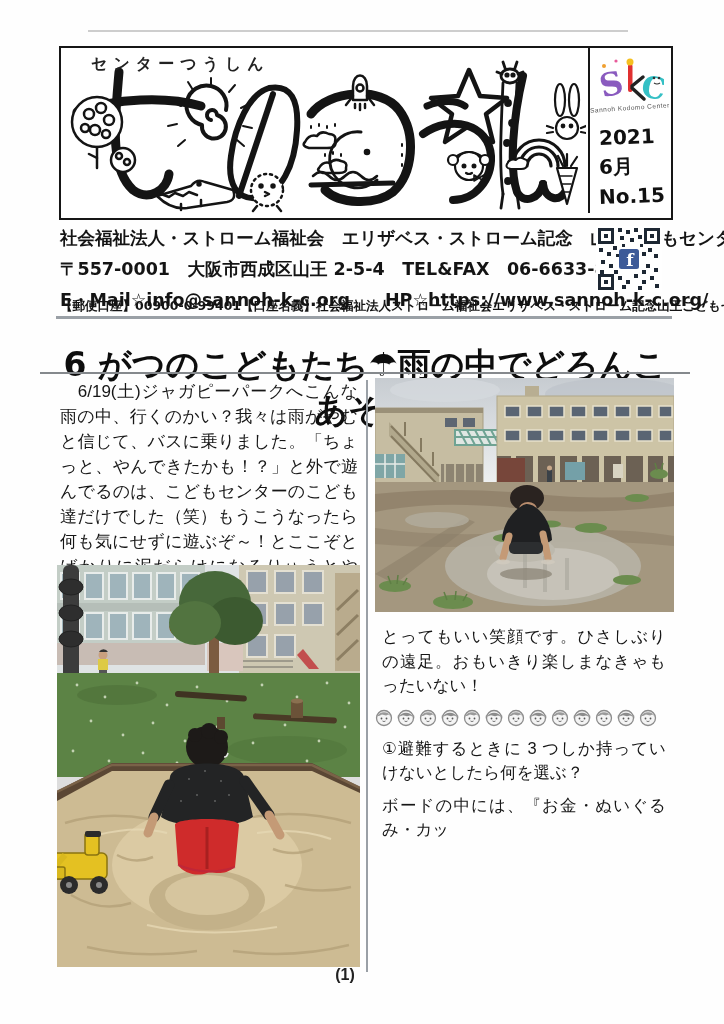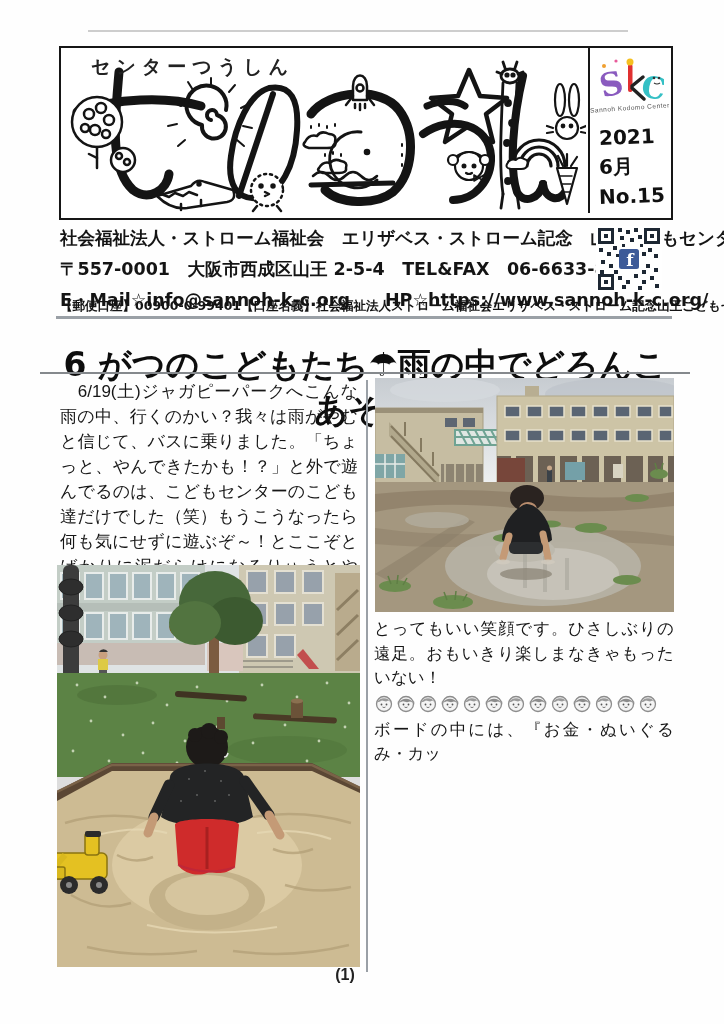--- a/index.html
+++ b/index.html
@@ -5,21 +5,21 @@
   html,body{margin:0;padding:0;}
   body{
     width:724px;height:1024px;position:relative;background:#fefefe;
     font-family:"Liberation Sans","DejaVu Sans",sans-serif;color:#1b1b1b;
     overflow:hidden;
   }
   .abs{position:absolute;}
   
   .header-box{left:59px;top:46px;width:610px;height:170px;border:2.5px solid #161616;background:#fff;}
   .masthead-art{left:0;top:0;width:525px;height:165px;}
-  .masthead-small-title{left:30px;top:6px;font-size:19px;letter-spacing:6px;font-weight:600;color:#222;
+  .masthead-small-title{left:30px;top:6px;font-size:16px;letter-spacing:6px;font-weight:600;color:#222;
     font-family:Liberation Serif, serif;}
   .header-right{left:527px;top:0;width:80px;height:165px;border-left:2.5px solid #161616;
     display:flex;flex-direction:column;align-items:center;}
   .skc-logo{margin-top:8px;}
   .logo-subtitle{font-size:6.5px;color:#555;margin-top:-4px;letter-spacing:.5px;white-space:nowrap;transform:rotate(-4deg);}
   .issue{margin-top:10px;text-align:left;width:62px;}
   .issue div{font-size:20px;font-weight:700;font-family:"DejaVu Sans",sans-serif;
     transform:rotate(-2deg);margin:4px 0;color:#111;}
   
   .contact{left:60px;top:226px;width:532px;}
@@ -34,21 +34,21 @@
     color:#0d0d0d;font-family:"DejaVu Sans",sans-serif;letter-spacing:0px;}
   .rule2{left:40px;top:372px;width:650px;height:1.5px;background:#85898d;}
   .col-divider{left:366px;top:380px;width:1.5px;height:592px;background:#9aa0a6;}
   
   .left-text{left:60px;top:379px;width:298px;font-size:17px;line-height:25px;text-align:justify;color:#161616;}
   .left-text p{margin:0;}
   .photo-frame{background:#ddd;overflow:hidden;}
   .photo-sandbox{left:57px;top:565px;width:303px;height:402px;}
   .photo-mud{left:375px;top:378px;width:299px;height:234px;}
   .right-text{left:374px;top:616px;width:300px;font-size:16.5px;line-height:24.5px;text-align:justify;color:#161616;}
-  .right-text p{margin:0;}
+  .right-text p{margin:8px;}
   .face-row{display:flex;gap:2px;margin:2px 0 3px 0;height:22px;align-items:center;}
   .page-number{left:300px;top:966px;width:90px;text-align:center;font-size:16px;font-weight:600;color:#222;}
   .scan-line{left:88px;top:30px;width:540px;height:2px;background:#cdcdcd;}
   svg{display:block;}
 </style>
 </head>
 <body>
 
 <div class="abs scan-line"></div>
 
@@ -657,16 +657,17 @@
         <path d="M8.5,14 q1.5,1.2 3,0" stroke="#777" stroke-width="1" fill="none"></path>
       </svg>
     <svg width="20" height="20" viewBox="0 0 20 20">
         <circle cx="10" cy="11" r="7.5" fill="#f4f4f4" stroke="#8c8c8c" stroke-width="1.3"></circle>
         <path d="M3.5,9 a7,6 0 0 1 13,0 l-2,-1.5 l-2.5,1 l-4,-1 l-3,1.5 z" fill="#9a9a9a"></path>
         <circle cx="7.5" cy="11.5" r=".9" fill="#555"></circle>
         <circle cx="12.5" cy="11.5" r=".9" fill="#555"></circle>
         <path d="M8.5,14 q1.5,1.2 3,0" stroke="#777" stroke-width="1" fill="none"></path>
       </svg>
   </div>
+  <p>①避難するときに 3 つしか持っていけないとしたら何を選ぶ？</p>
   <p>ボードの中には、『お金・ぬいぐるみ・カッ</p>
 </div>
 
 <div class="abs page-number">(1)</div>
 
 </body></html>

